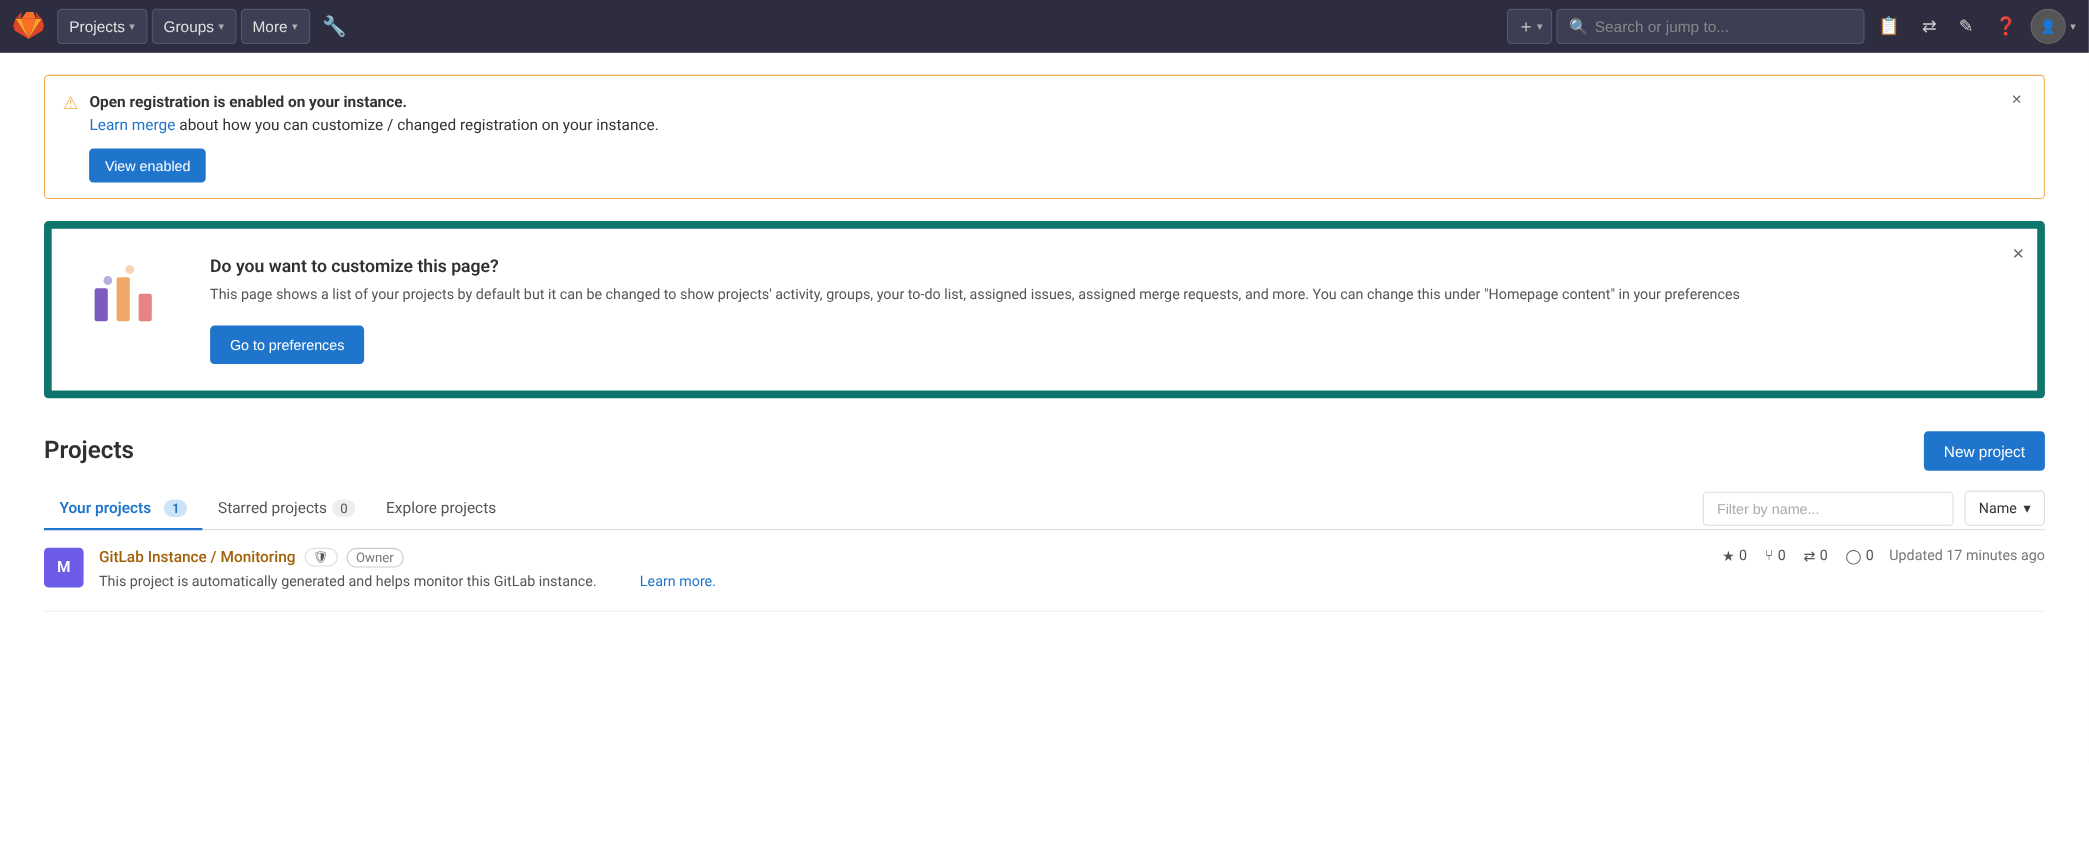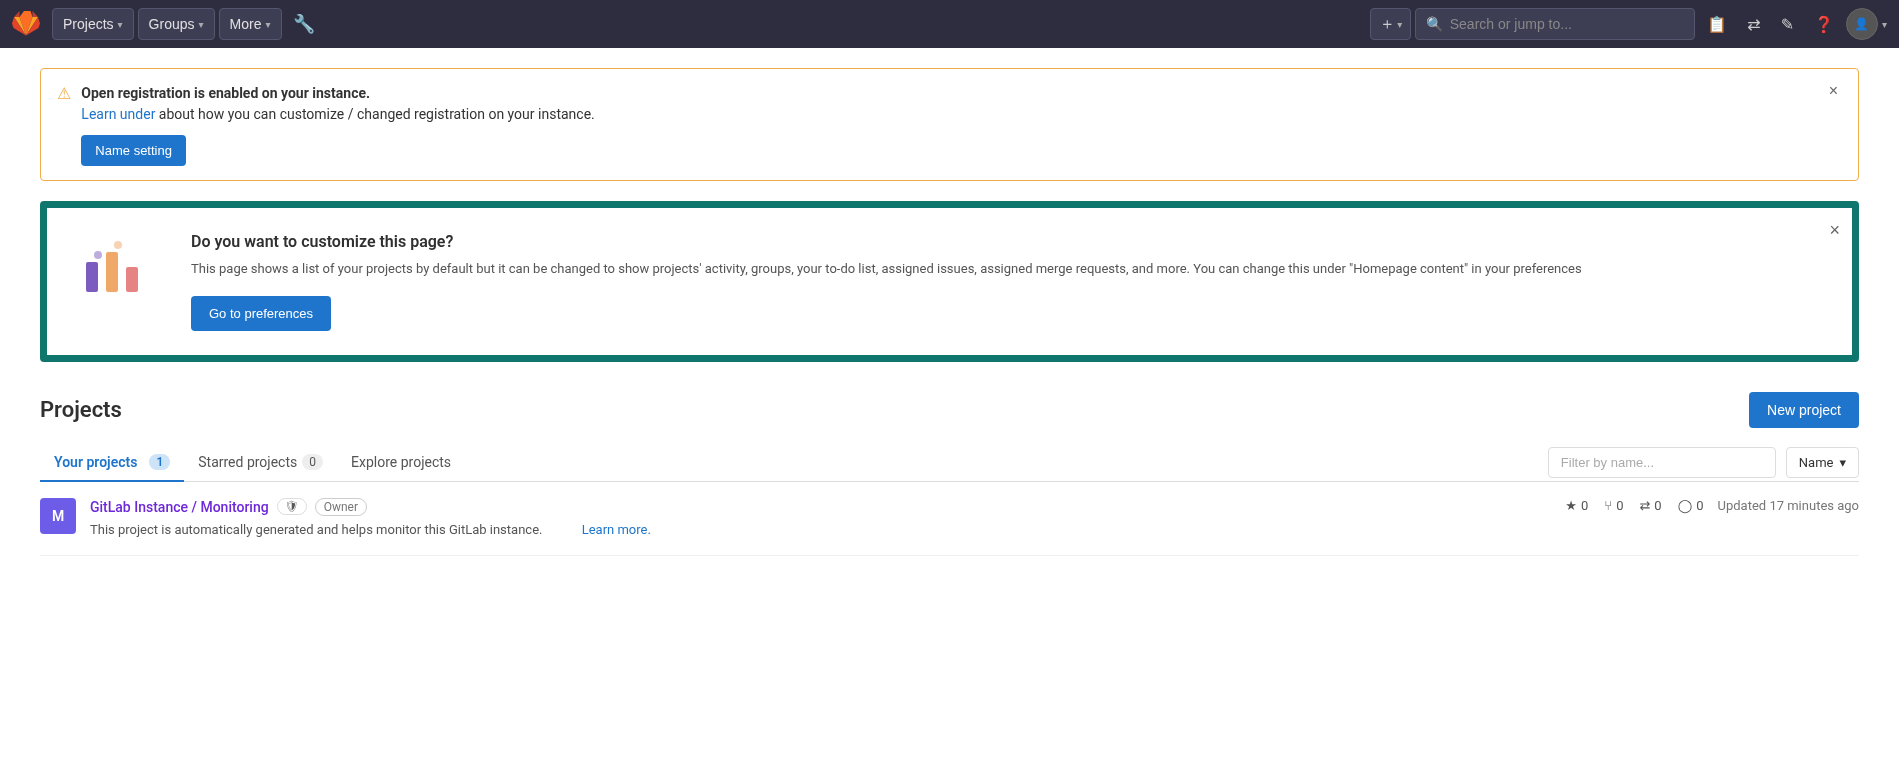--- a/index.html
+++ b/index.html
@@ -313,21 +313,21 @@
     }
     .project-info { flex: 1; }
     .project-name-row {
       display: flex;
       align-items: center;
       gap: 8px;
       margin-bottom: 4px;
     }
     .project-name a {
       font-size: 14px;
-      color: #6d28d9;
+      color: #a16207;
       text-decoration: none;
       font-weight: 500;
     }
     .project-badge {
       font-size: 11px;
       border: 1px solid #ddd;
       border-radius: 10px;
       padding: 1px 7px;
       color: #555;
       display: flex;
@@ -439,23 +439,23 @@
   <span class="nav-chevron" style="color:#aaa;">▾</span>
 </nav>
 
 <div class="main-content">
 
   <div class="alert-banner">
     <span class="alert-icon">⚠</span>
     <div class="alert-text">
       <strong>Open registration is enabled on your instance.</strong>
       <br>
-      <a href="#">Learn under</a><span> about how you can customize / changed registration on your instance.</span>
+      <a href="#">Learn merge</a><span> about how you can customize / changed registration on your instance.</span>
       <br>
-      <button class="view-setting-btn">Name setting</button>
+      <button class="view-setting-btn">View enabled</button>
     </div>
     <button class="alert-close">×</button>
   </div>
 
   <div class="customize-panel">
     <div class="customize-illustration">
 
       <svg width="90" height="60" viewBox="0 0 90 60">
         <rect x="10" y="25" width="12" height="30" fill="#7c5cbf" rx="2"></rect>
         <rect x="30" y="15" width="12" height="40" fill="#f0a868" rx="2"></rect>

